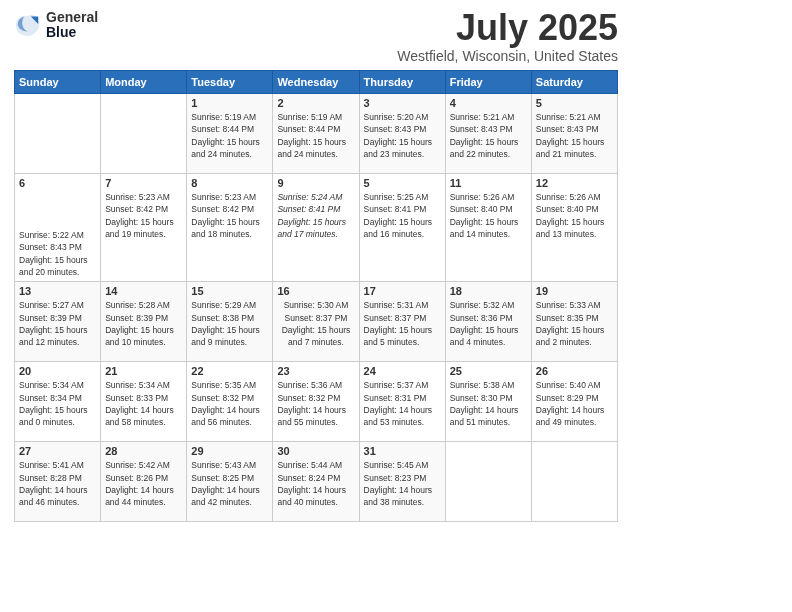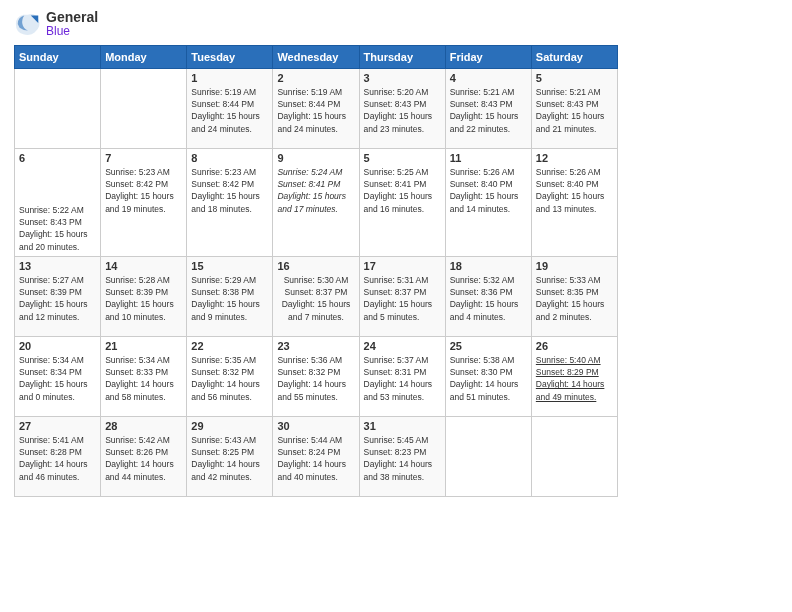--- a/index.html
+++ b/index.html
@@ -31,23 +31,23 @@
       display: flex;
       flex-direction: column;
       line-height: 1.1;
     }
     .logo-general {
       font-size: 14px;
       font-weight: bold;
       color: #333;
     }
     .logo-blue {
-      font-size: 12px;
-      font-weight: normal;
-      color: #6d28d9;
+      font-size: 14px;
+      font-weight: bold;
+      color: #0f172a;
     }
     .logo-icon {
       width: 28px;
       height: 28px;
     }
     .title-block {
       text-align: right;
     }
     .month-title {
       font-size: 36px;
@@ -111,20 +111,24 @@
       <svg class="logo-icon" viewBox="0 0 30 30" xmlns="http://www.w3.org/2000/svg">
         <path d="M15 5 Q22 2 26 10 Q30 18 22 24 Q18 28 10 26 Q2 24 2 15 Q2 7 10 5 Z" fill="#2a6fba" opacity="0.15"></path>
         <path d="M18 6 L26 6 L26 14 Z" fill="#2a6fba"></path>
         <path d="M4 15 Q4 8 11 6 Q8 10 9 15 Q10 20 15 22 Q10 22 6 19 Z" fill="#2a6fba" opacity="0.6"></path>
       </svg>
       <div class="logo-text">
         <span class="logo-general">General</span>
         <span class="logo-blue">Blue</span>
       </div>
     </div>
+    <div class="title-block">
+      <div class="month-title">July 2025</div>
+      <div class="location">Westfield, Wisconsin, United States</div>
+    </div>
   </div>
 
   <table>
     <thead>
       <tr>
       <th>Sunday</th>
           <th>Monday</th>
           <th>Tuesday</th>
           <th>Wednesday</th>
           <th>Thursday</th>
@@ -312,21 +316,21 @@
           </td>
           <td>
             <span class="day-num">25</span>
             <div class="day-info" style="white-space: pre-line;">Sunrise: 5:38 AM
 Sunset: 8:30 PM
 Daylight: 14 hours
 and 51 minutes.</div>
           </td>
           <td>
             <span class="day-num">26</span>
-            <div class="day-info" style="white-space: pre-line; text-decoration: underline;">Sunrise: 5:40 AM
+            <div class="day-info" style="white-space: pre-line;">Sunrise: 5:40 AM
 Sunset: 8:29 PM
 Daylight: 14 hours
 and 49 minutes.</div>
           </td>
         </tr>
         <tr>
           <td>
             <span class="day-num">27</span>
             <div class="day-info" style="white-space: pre-line;">Sunrise: 5:41 AM
 Sunset: 8:28 PM

